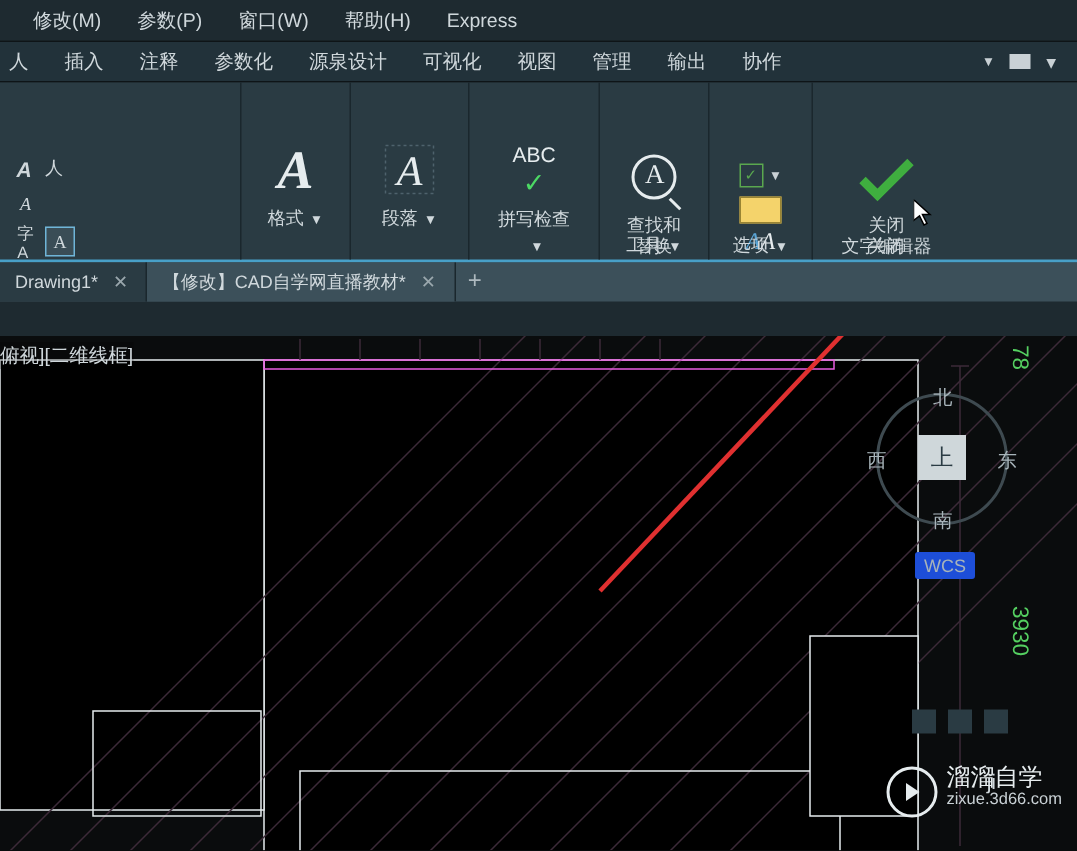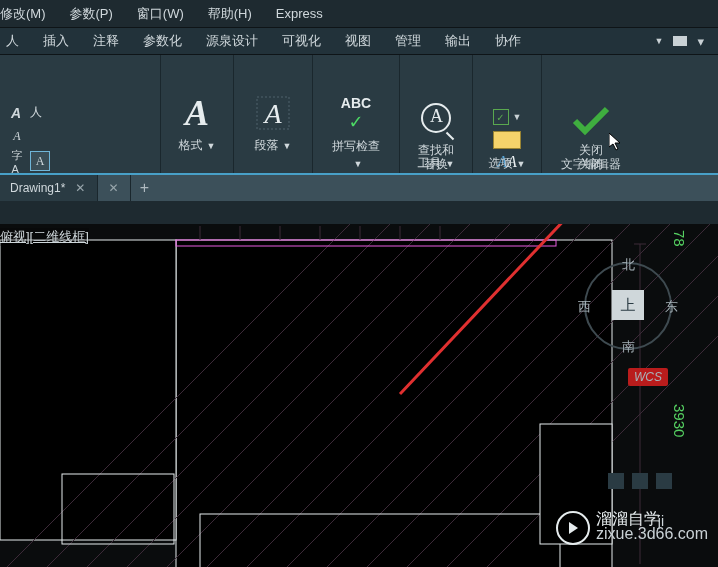--- a/index.html
+++ b/index.html
@@ -1,19 +1,19 @@
 <!DOCTYPE html>
 <html><head>
 <meta charset="utf-8">
 <style>
 html,body{margin:0;padding:0;width:718px;height:567px;overflow:hidden;font-family:"Microsoft YaHei",Arial,sans-serif;background:#000;}
 .app{width:718px;height:567px;position:relative;background:#1e2a30;}
 
 
-.menubar{height:27px;background:#1e2a30;display:flex;align-items:center;gap:24px;font-size:13px;color:#d0d8dc;}
+.menubar{height:27px;background:#1e2a30;display:flex;align-items:center;gap:24px;padding-left:22px;font-size:13px;color:#d0d8dc;}
 .menubar2{height:27px;background:#1e2a30;display:flex;align-items:center;gap:24px;padding-left:22px;font-size:13px;color:#d0d8dc;}
 .menubar span,.menubar2 span{cursor:default;}
 
 
 .ribbontabs{height:26px;background:#22323a;display:flex;align-items:center;gap:20px;padding-left:0;font-size:13px;color:#d0d8dc;border-top:1px solid #0e1417;border-bottom:1px solid #0e1417;}
 .ribbontabs span{padding:0 2px;}
 .ribbontabs .first{margin-left:0;}
 .ribbontabs .icons{margin-left:auto;display:flex;align-items:center;gap:8px;padding-right:12px;}
 .ribbontabs .iconbtn{width:14px;height:10px;background:#c9d1d5;}
 
@@ -41,21 +41,21 @@
 .panel-fmt{width:60px;}
 .panel-para{width:66px;}
 .panel-insert{width:62px;}
 .panel-spell{width:74px;}
 .panel-find{width:60px;}
 .panel-opt{width:56px;}
 .panel-close{width:86px;border-right:none;}
 
 .panel-close .check svg{width:44px;height:38px;}
 .panel-close .lbl{margin-top:0;}
-.panel-spell .abc{color:#e6ecee;font-size:14px;font-weight:bold;}
+.panel-spell .abc{color:#e6ecee;font-size:14px;font-weight:normal;}
 .panel-spell .chk{color:#4cd964;font-size:18px;}
 .panel-find .mag{border:2px solid #e6ecee;border-radius:50%;width:26px;height:26px;position:relative;margin:4px;}
 .panel-find .mag::after{content:"";position:absolute;right:-6px;bottom:-6px;width:10px;height:2px;background:#e6ecee;transform:rotate(45deg);}
 .panel-find .mag span{font-family:"Times New Roman",serif;font-size:18px;color:#e6ecee;}
 
 .panel-opt .top{display:flex;align-items:center;gap:4px;margin-top:4px;}
 .panel-opt .chk2{width:14px;height:14px;border:1px solid #5aa84f;display:flex;align-items:center;justify-content:center;color:#5aa84f;font-size:10px;}
 .panel-opt .ruler{width:26px;height:16px;background:#f4d36b;margin-top:6px;border:1px solid #998433;}
 .panel-opt .aa{display:flex;margin-top:4px;}
 .panel-opt .aa span{font-family:"Times New Roman",serif;font-style:italic;font-size:16px;}
@@ -64,50 +64,50 @@
 
 
 .doctabs{height:26px;background:#3c505a;display:flex;align-items:stretch;font-size:12px;color:#d0d8dc;}
 .doctab{display:flex;align-items:center;padding:0 12px 0 10px;background:#2a3b43;border-right:1px solid #1a272d;gap:10px;}
 .doctab.active{background:#3c505a;}
 .doctab .x{color:#9aa7ad;}
 .doctabs .plus{width:26px;display:flex;align-items:center;justify-content:center;color:#aeb9bf;font-size:16px;}
 
 
 .canvas{position:absolute;left:0;right:0;top:224px;bottom:0;background:#0a0c0d;overflow:hidden;}
-.vplabel{position:absolute;left:0;top:4px;font-size:13px;color:#cfd7db;background:rgba(0,0,0,0.2);text-decoration:underline;}
+.vplabel{position:absolute;left:0;top:4px;font-size:13px;color:#cfd7db;background:rgba(0,0,0,0.2);}
 .hatch{position:absolute;inset:0;}
 .hatch line{stroke:#3c2a38;stroke-width:1;}
 .roomtext{position:absolute;left:218px;top:160px;font-size:52px;color:#e85ce0;font-weight:500;letter-spacing:4px;font-family:"SimSun","NSimSun",serif;}
 
 .viewcube{position:absolute;right:40px;top:32px;width:100px;height:100px;}
 .viewcube .ring{position:absolute;inset:6px;border:2px solid #3e4a50;border-radius:50%;}
 .viewcube .face{position:absolute;left:34px;top:34px;width:32px;height:30px;background:#cfd7da;display:flex;align-items:center;justify-content:center;font-size:15px;color:#2a3b43;font-family:"SimSun",serif;}
 .viewcube .n,.viewcube .s,.viewcube .e,.viewcube .w{position:absolute;font-size:13px;color:#a7b3b9;}
 .viewcube .n{left:44px;top:0;}
 .viewcube .s{left:44px;bottom:0;}
 .viewcube .w{left:0;top:42px;}
 .viewcube .e{right:0;top:42px;}
-.wcs{position:absolute;right:50px;top:144px;font-size:12px;color:#a7b3b9;background:#b91c1c;padding:2px 6px;border-radius:2px;font-style:italic;}
+.wcs{position:absolute;right:68px;top:144px;font-size:12px;color:#a7b3b9;background:#1d4ed8;padding:2px 6px;border-radius:2px;}
 
 .dimv{position:absolute;right:30px;top:180px;font-size:15px;color:#55d061;writing-mode:vertical-rl;}
 .dimv2{position:absolute;right:30px;top:6px;font-size:15px;color:#55d061;writing-mode:vertical-rl;}
 
 
 .arrow{position:absolute;left:390px;top:-20px;width:200px;height:200px;pointer-events:none;}
 
 
 .cursor{position:absolute;left:609px;top:133px;width:14px;height:18px;pointer-events:none;z-index:50;}
 
 
 .wm{position:absolute;right:10px;bottom:22px;display:flex;align-items:flex-start;gap:6px;}
 .wm .play{width:30px;height:30px;border:2px solid #e6ecee;border-radius:50%;display:flex;align-items:center;justify-content:center;}
 .wm .play::after{content:"";width:0;height:0;border-top:6px solid transparent;border-bottom:6px solid transparent;border-left:9px solid #e6ecee;margin-left:2px;}
 .wm .txt{color:#e6ecee;font-size:16px;line-height:15px;}
-.wm .url{color:#c9d1d5;font-size:16px;}
+.wm .url{color:#c9d1d5;font-size:11px;}
 .wm small{display:block;}
 
 .lowicons{position:absolute;right:46px;bottom:78px;display:flex;gap:8px;}
 .lowicons div{width:16px;height:16px;background:#2a3b43;}
 .ji{position:absolute;right:54px;bottom:38px;color:#cfd7db;font-size:14px;}
 
 </style>
 </head>
 <body>
 
@@ -222,20 +222,21 @@
     </div>
 
   </div>
 
   <div class="doctabs">
     <div class="doctab">
       <span>Drawing1*</span>
       <span class="x">✕</span>
     </div>
     <div class="doctab active">
+      <span>【修改】CAD自学网直播教材*</span>
       <span class="x">✕</span>
     </div>
     <div class="plus">+</div>
   </div>
 
   <div class="canvas">
     <svg class="hatch" width="718" height="343">
       <rect x="176" y="16" width="436" height="380" fill="#000" stroke="#e6ecee"></rect>
       <rect x="0" y="16" width="176" height="300" fill="#000" stroke="#e6ecee"></rect>
 

